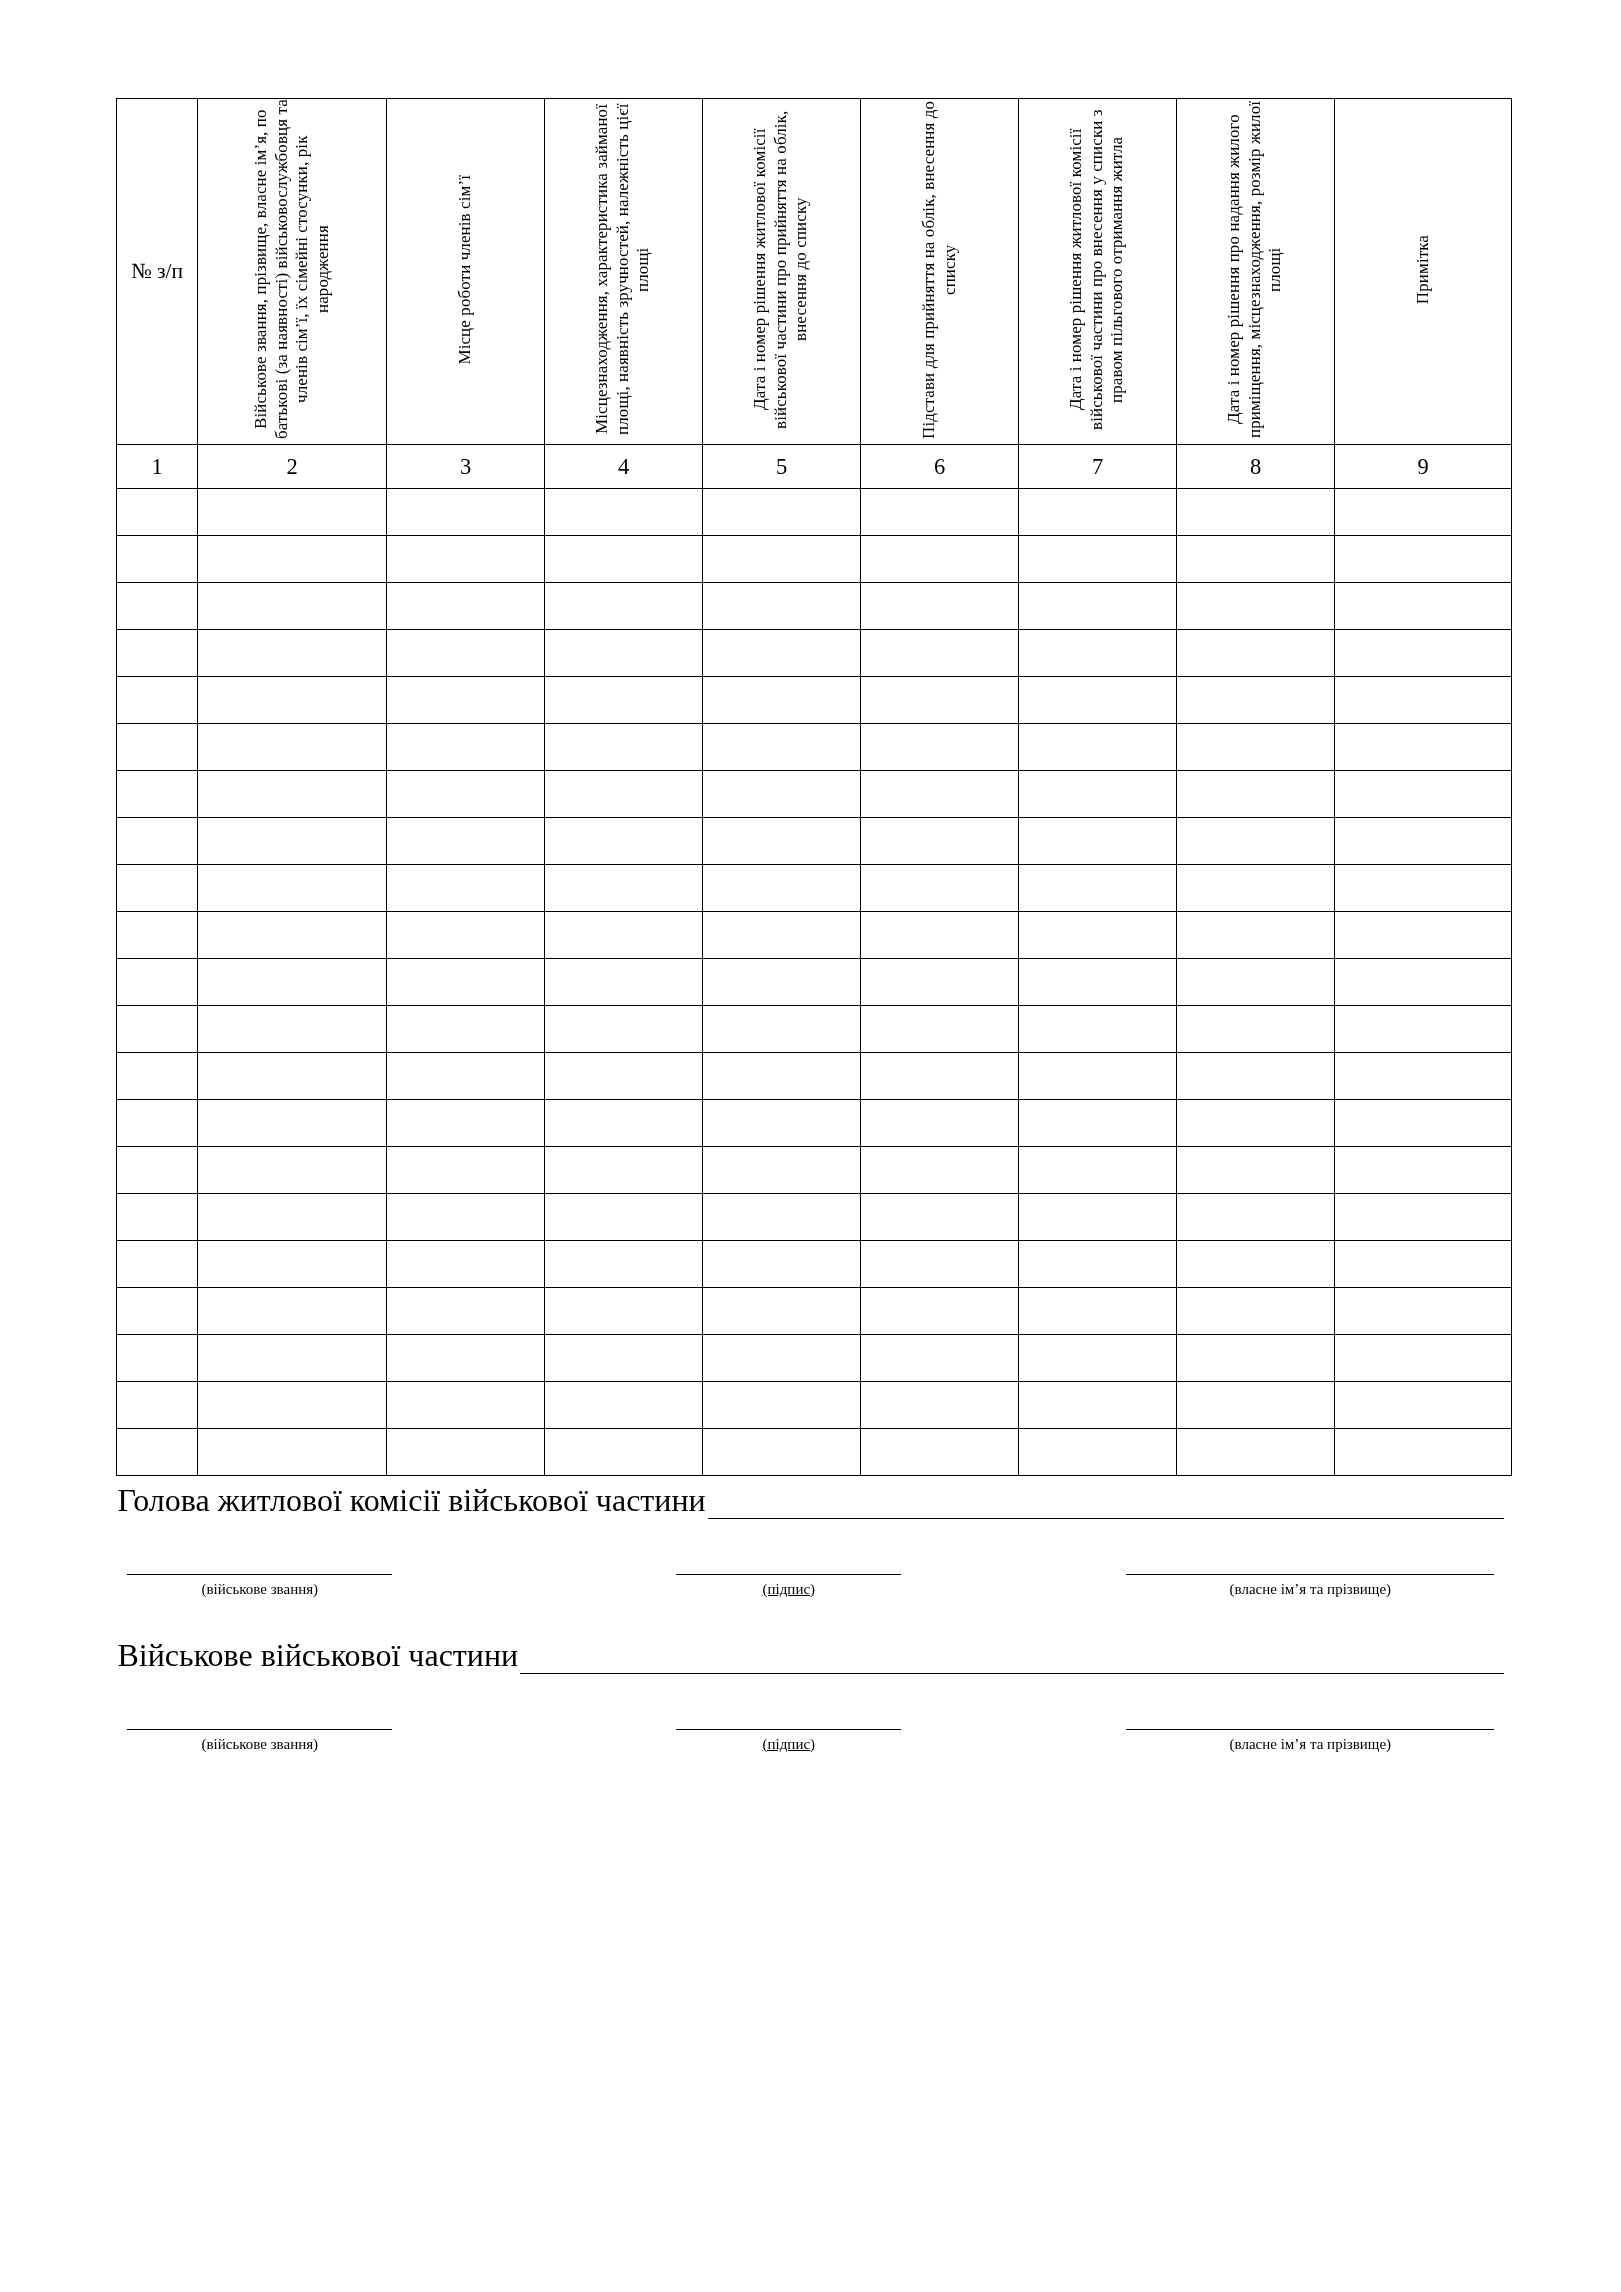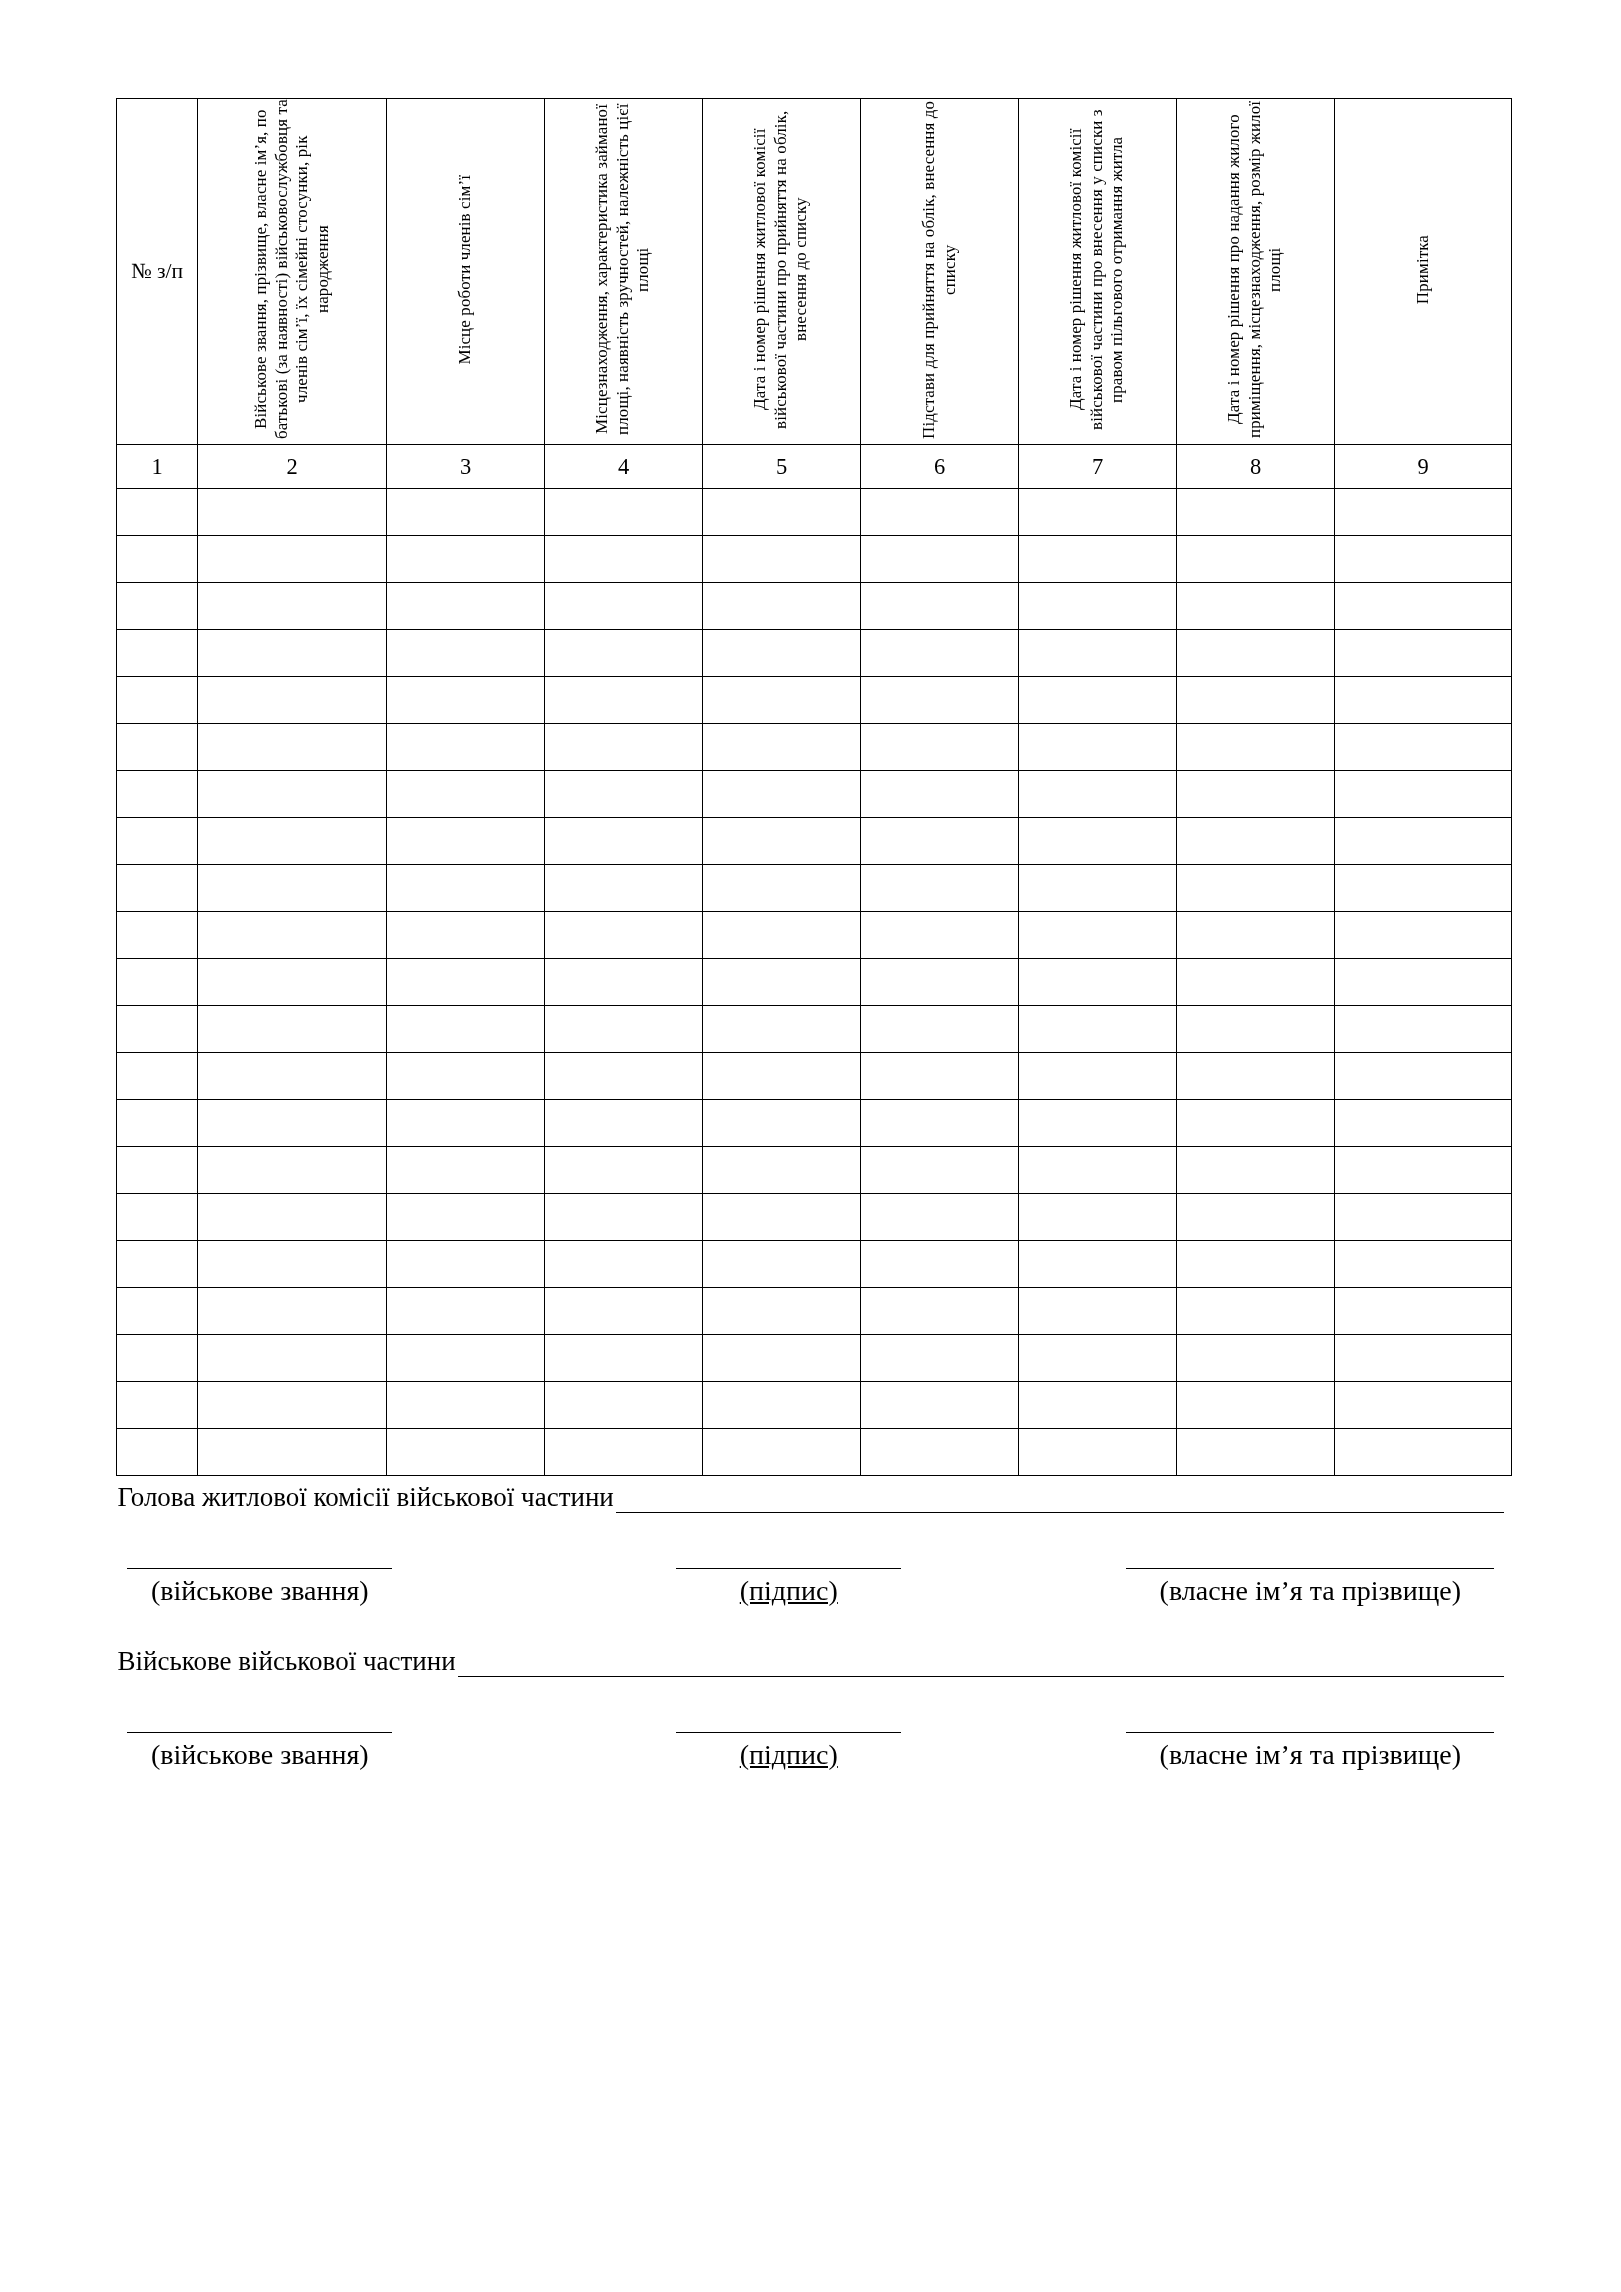--- a/index.html
+++ b/index.html
@@ -73,36 +73,36 @@
   .c8 { width: 157px; }
   .c9 { width: 176px; }
 
   .sig-block {
     width: 1386px;
     margin: 0 auto;
   }
   .sig-line-row {
     display: flex;
     align-items: flex-end;
-    font-size: 27px;
+    font-size: 32px;
     margin-top: 5.9px;
   }
   .sig-label {
     white-space: nowrap;
     padding-right: 2px;
   }
   .sig-rule {
     flex: 1;
     border-bottom: 1.6px solid #000;
     height: 19.6px;
   }
   .caption-row {
     display: flex;
     margin-top: 55px;
-    font-size: 28px;
+    font-size: 15px;
   }
   .cap {
     text-align: center;
   }
   .cap .rule {
     border-top: 1.6px solid #000;
     height: 0;
     margin-bottom: 5.9px;
   }
   .cap-a { width: 265px; margin-left: 9.8px; }

